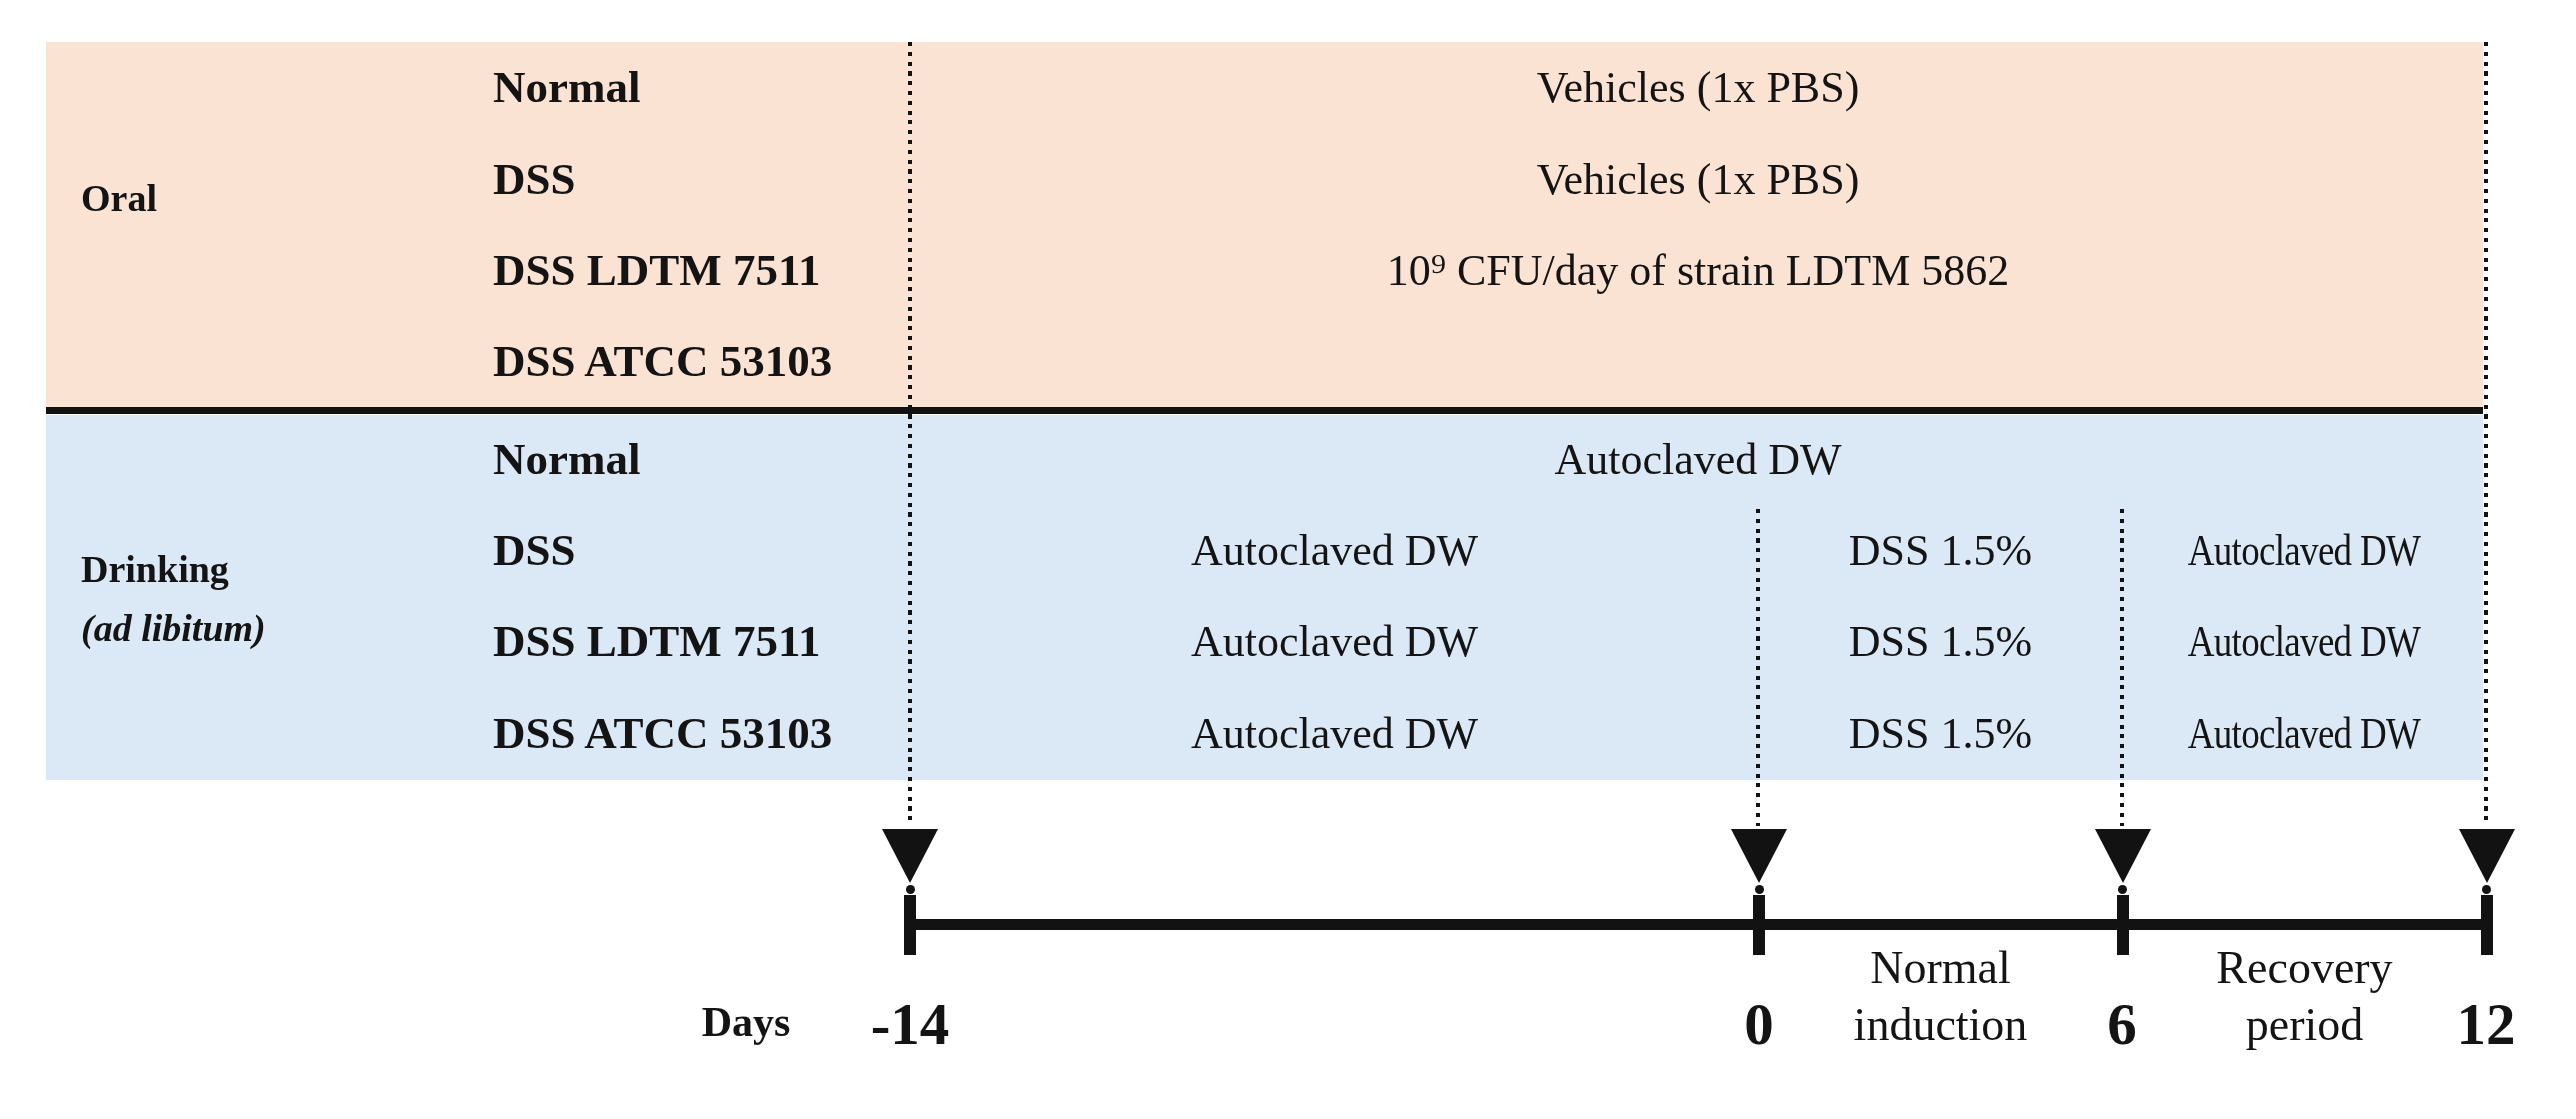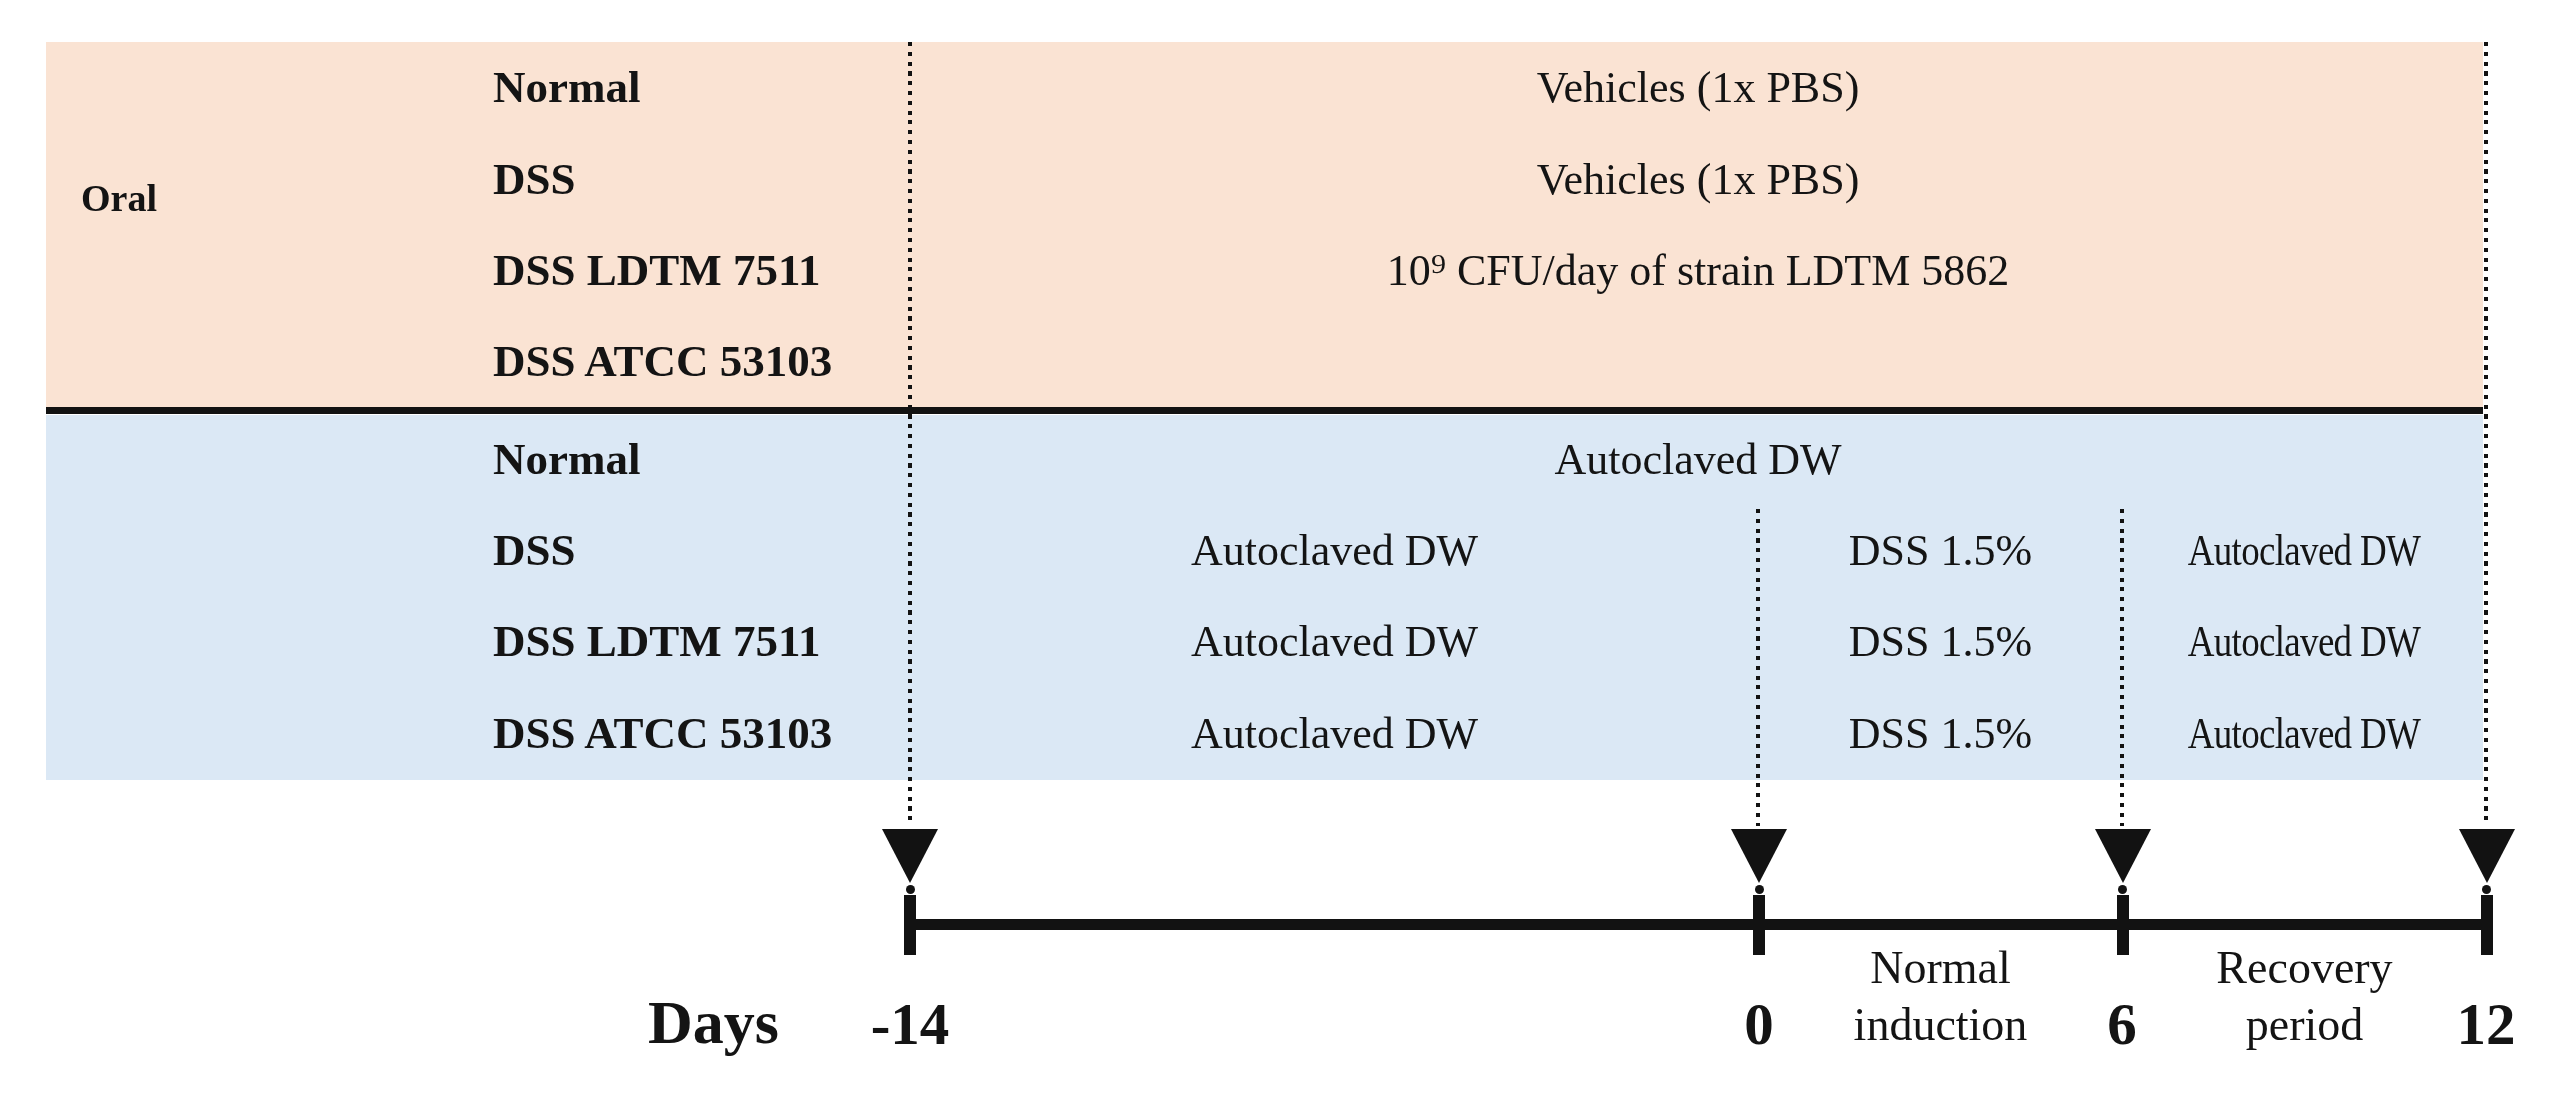--- a/index.html
+++ b/index.html
@@ -49,21 +49,21 @@
     border-left: 28px solid transparent;
     border-right: 28px solid transparent;
     border-top: 54px solid #121212;
   }
   .tl-dot { position: absolute; top: 885px; width: 9px; height: 9px; border-radius: 50%; background: #121212; }
   .tick { position: absolute; top: 895px; width: 12.2px; height: 60px; background: #121212; }
   .bar  { position: absolute; left: 904px; top: 919px; width: 1589px; height: 11.4px; background: #121212; }
 
   .days-label {
     position: absolute; left: 648px; top: 986px; width: 196px;
-    text-align: left; font-size: 62px; font-weight: bold; line-height: 73px;
+    text-align: center; font-size: 42px; font-weight: bold; line-height: 73px;
   }
   .axis-num {
     position: absolute; top: 988px; width: 244px;
     text-align: center; font-size: 59px; font-weight: bold; line-height: 73px;
   }
   .phase {
     position: absolute; width: 375px;
     text-align: center; font-size: 46px; line-height: 57px; white-space: nowrap;
   }
 </style>
@@ -82,20 +82,24 @@
 
   <div class="group-label" style="top:59px;">Normal</div>
   <div class="group-label" style="top:151px;">DSS</div>
   <div class="group-label" style="top:242px;">DSS LDTM 7511</div>
   <div class="group-label" style="top:333px;">DSS ATCC 53103</div>
 
   <div class="cell cell-full" style="top:59px;">Vehicles (1x PBS)</div>
   <div class="cell cell-full" style="top:151px;">Vehicles (1x PBS)</div>
   <div class="cell cell-full" style="top:242px;">10⁹ CFU/day of strain LDTM 5862</div>
 
+  <div class="side-label" style="top:540px;">
+    <div>Drinking</div>
+    <div class="it">(ad libitum)</div>
+  </div>
 
   <div class="group-label" style="top:431px;">Normal</div>
   <div class="group-label" style="top:522px;">DSS</div>
   <div class="group-label" style="top:613px;">DSS LDTM 7511</div>
   <div class="group-label" style="top:705px;">DSS ATCC 53103</div>
 
   <div class="cell cell-full" style="top:431px;">Autoclaved DW</div>
 
   <div class="cell cell-pre" style="top:522px;">Autoclaved DW</div>
   <div class="cell cell-ind" style="top:522px;">DSS 1.5%</div>

